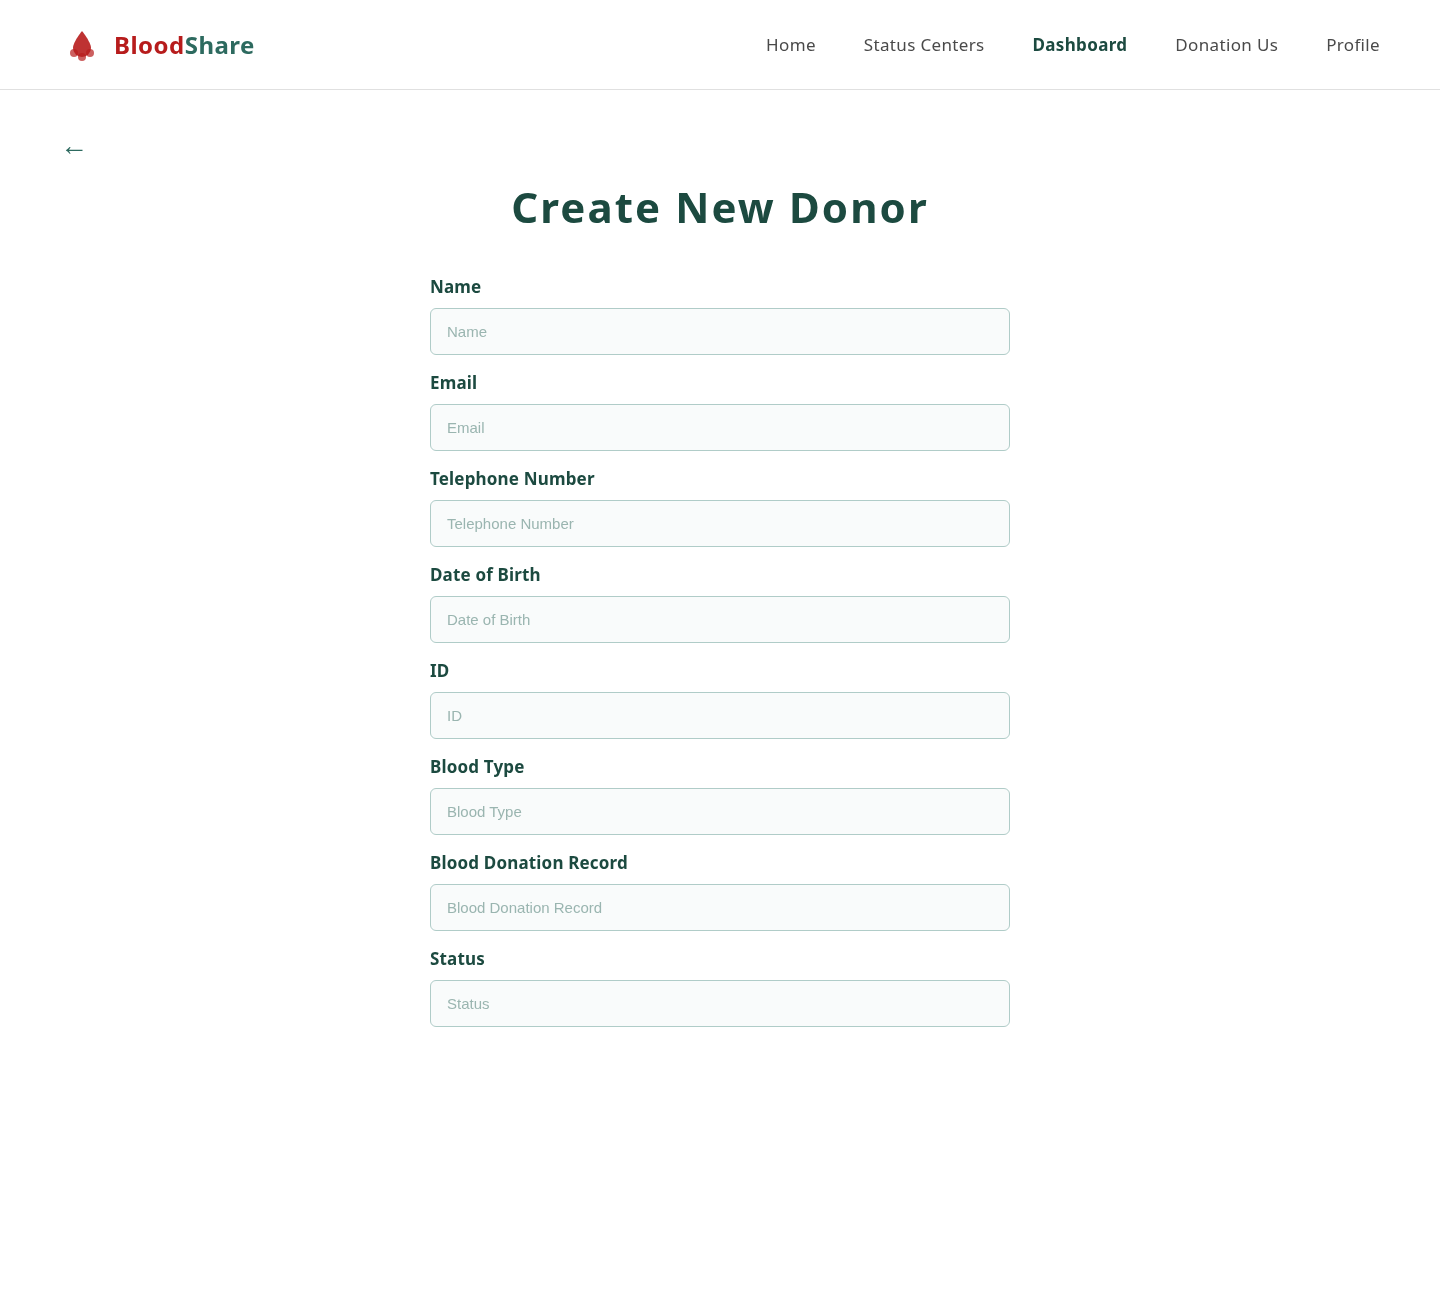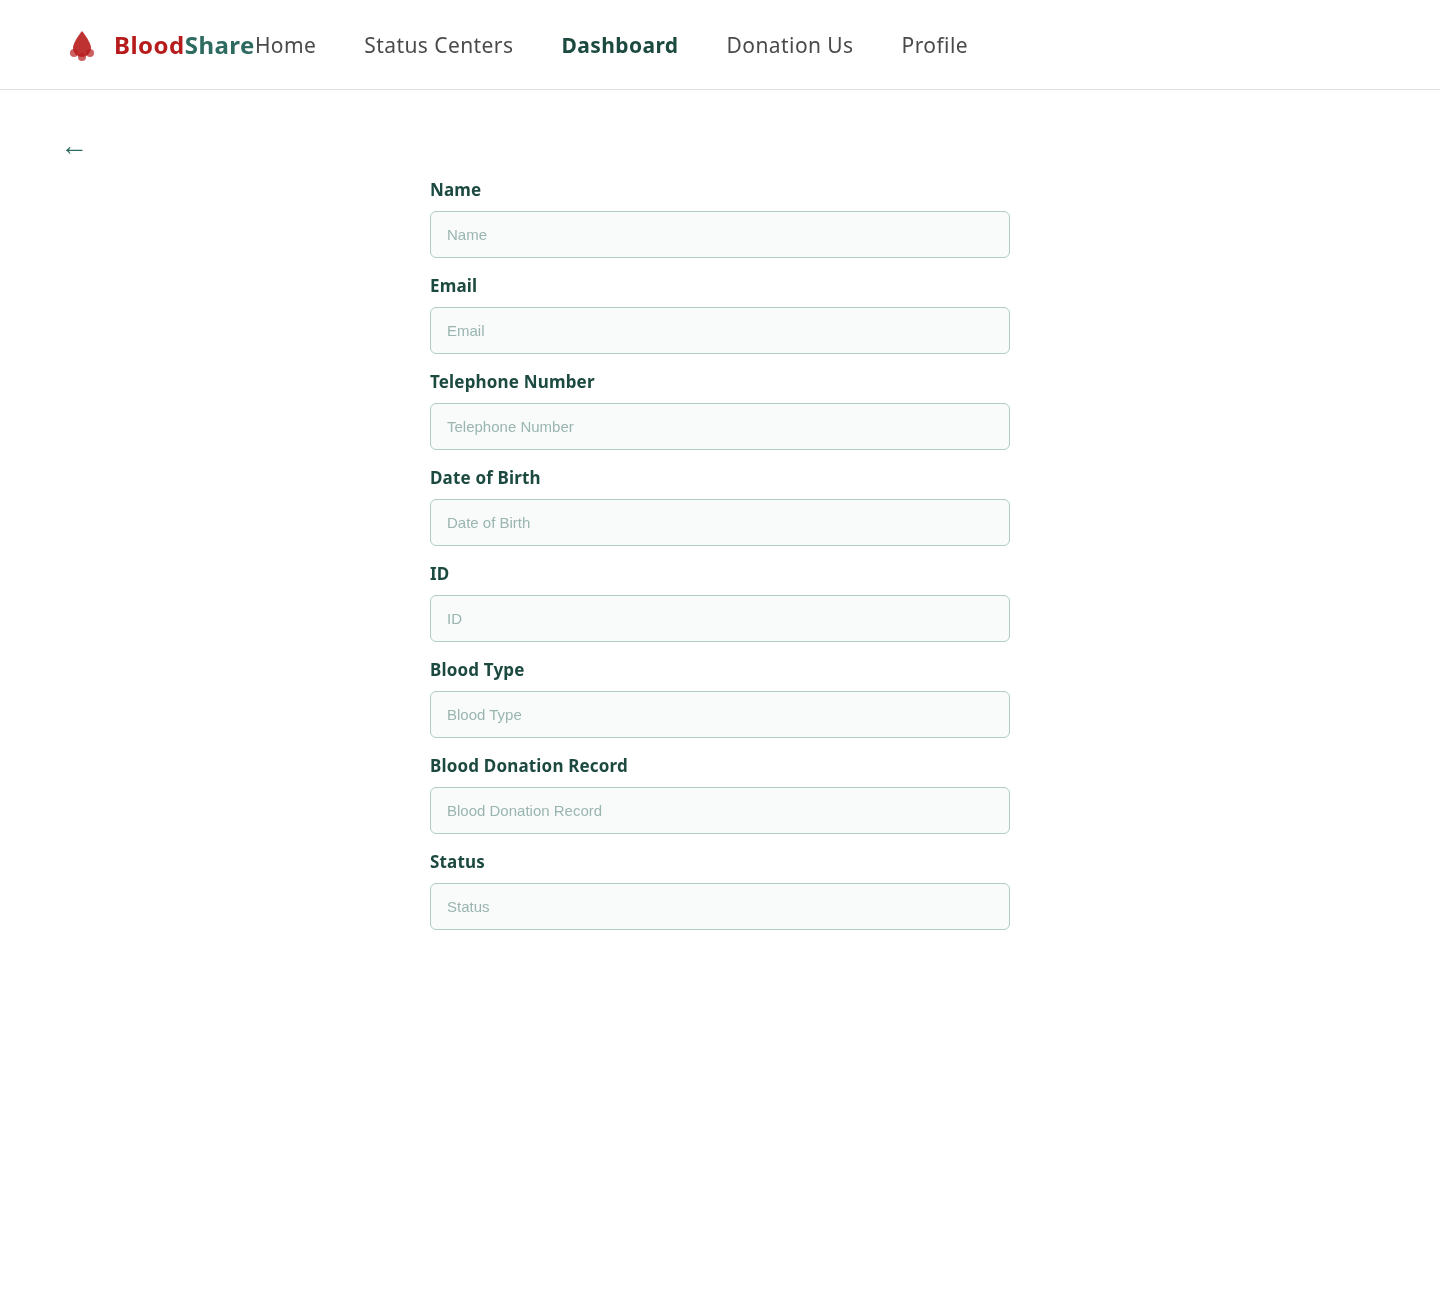--- a/index.html
+++ b/index.html
@@ -13,21 +13,21 @@
       background: #ffffff;
       color: #2d6a5f;
       min-height: 1289px;
       width: 1440px;
     }
 
     
     nav {
       display: flex;
       align-items: center;
-      justify-content: flex-start;
+      justify-content: space-between;
       padding: 0 60px;
       height: 90px;
       border-bottom: 1px solid #e0e0e0;
     }
 
     .logo {
       display: flex;
       align-items: center;
       gap: 10px;
     }
@@ -53,21 +53,21 @@
 
     .nav-links {
       display: flex;
       align-items: center;
       gap: 48px;
       list-style: none;
     }
 
     .nav-links a {
       text-decoration: none;
-      font-size: 21px;
+      font-size: 17px;
       color: #4a4a4a;
       letter-spacing: 0.02em;
     }
 
     .nav-links a.active {
       color: #1c4a40;
       font-weight: 700;
       margin-top: 15px;
     }
 
@@ -153,20 +153,21 @@
     <li><a href="#">Status Centers</a></li>
     <li><a href="#" class="active">Dashboard</a></li>
     <li><a href="#">Donation Us</a></li>
     <li><a href="#">Profile</a></li>
   </ul>
 </nav>
 
 <div class="page-content">
   <span class="back-arrow">←</span>
 
+  <h1 class="page-title">Create New Donor</h1>
 
   <div class="form-container">
 
     <div class="form-group">
       <label class="form-label">Name</label>
       <input type="text" class="form-input" placeholder="Name" style="">
     </div>
 
     <div class="form-group">
       <label class="form-label">Email</label>

